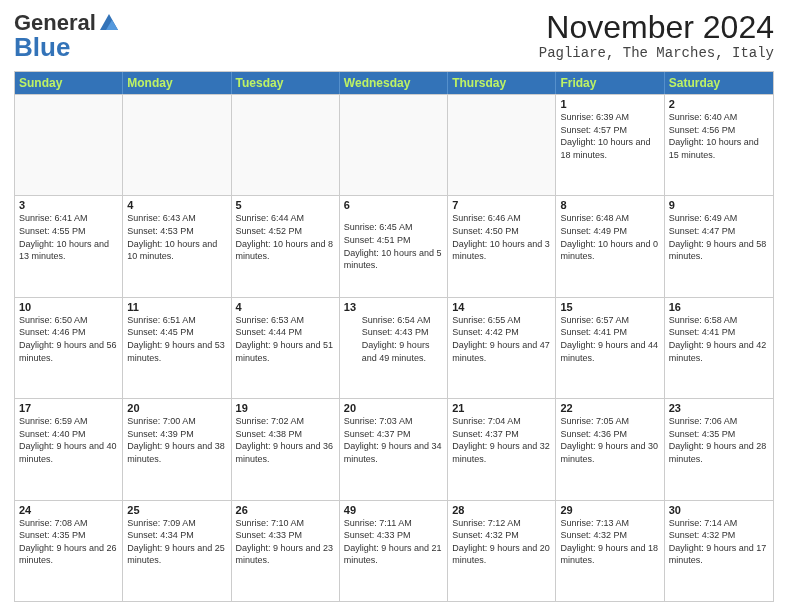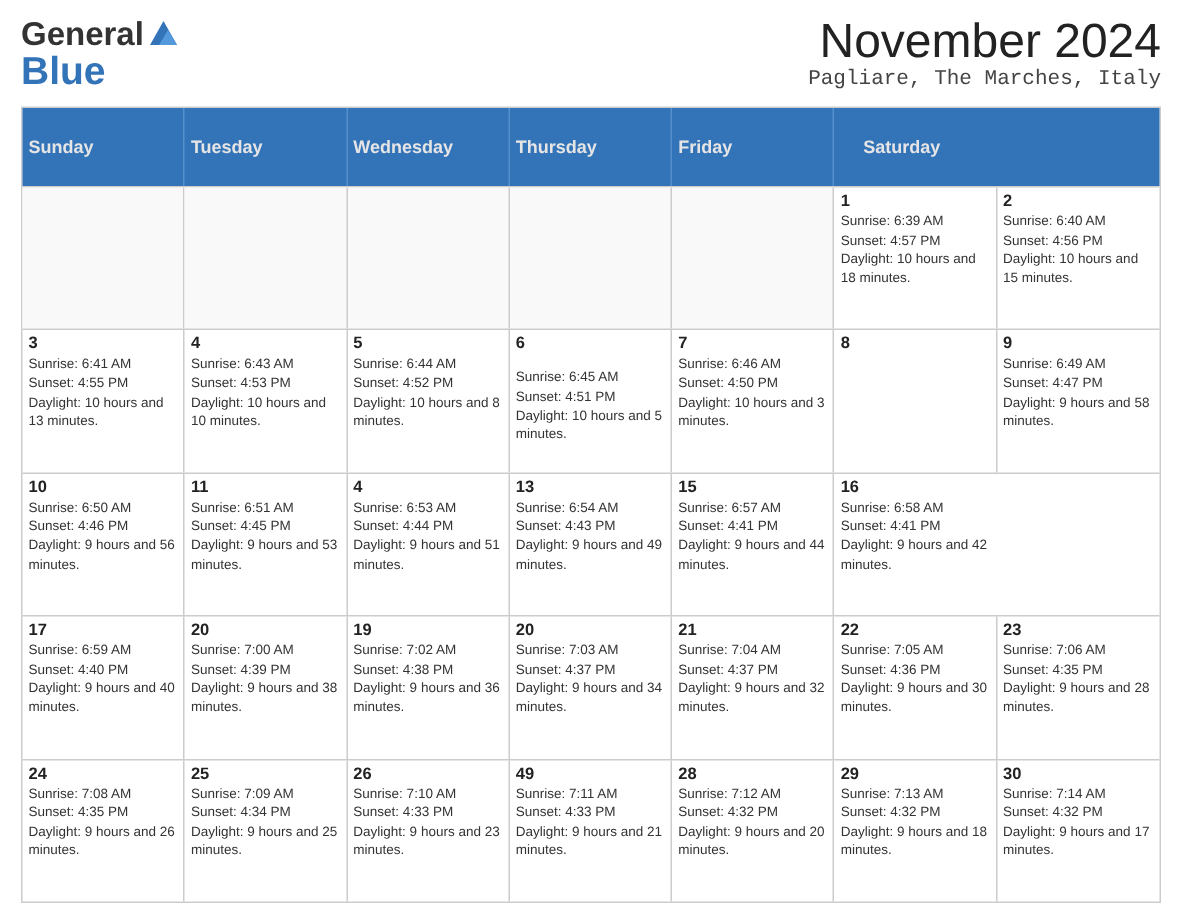--- a/index.html
+++ b/index.html
@@ -47,28 +47,28 @@
       display: flex;
       flex-direction: column;
       border: 1px solid #ccc;
     }
     .cal-header-row {
       display: grid;
       grid-template-columns: repeat(7, 1fr);
       background: #3373b8;
     }
     .cal-header-cell {
-      color: #e5e5e5;
+      color: #bef264;
       font-size: 12px;
       font-weight: bold;
-      padding: 19px 4px;
+      padding: 4px 4px;
       text-align: left;
       border-right: 1px solid #5590cc;
     }
-    .cal-header-cell:last-child { border-right: none; margin-left: 15px; }
+    .cal-header-cell:last-child { border-right: none; }
     .cal-body {
       display: flex;
       flex-direction: column;
       flex: 1;
     }
     .cal-row {
       display: grid;
       grid-template-columns: repeat(7, 1fr);
       flex: 1;
       border-top: 1px solid #ccc;
@@ -112,20 +112,21 @@
       <span style="font-size:26px;font-weight:bold;color:#3373b8;margin-top:-4px;">Blue</span>
     </div>
     <div class="title-block">
       <div class="month-title">November 2024</div>
       <div class="subtitle">Pagliare, The Marches, Italy</div>
     </div>
   </div>
   <div class="calendar">
     <div class="cal-header-row">
     <div class="cal-header-cell">Sunday</div>
+        <div class="cal-header-cell">Monday</div>
         <div class="cal-header-cell">Tuesday</div>
         <div class="cal-header-cell">Wednesday</div>
         <div class="cal-header-cell">Thursday</div>
         <div class="cal-header-cell">Friday</div>
         <div class="cal-header-cell">Saturday</div>
       </div>
     <div class="cal-body">
     <div class="cal-row">
           <div class="cal-cell empty"></div>
           <div class="cal-cell empty"></div>
@@ -171,20 +172,23 @@
 Daylight: 10 hours and 5 minutes.</div>
           </div>
           <div class="cal-cell">
             <span class="day-num">7</span>
             <div class="day-info" style="white-space: pre-line;">Sunrise: 6:46 AM
 Sunset: 4:50 PM
 Daylight: 10 hours and 3 minutes.</div>
           </div>
           <div class="cal-cell">
             <span class="day-num">8</span>
+            <div class="day-info" style="white-space: pre-line;">Sunrise: 6:48 AM
+Sunset: 4:49 PM
+Daylight: 10 hours and 0 minutes.</div>
           </div>
           <div class="cal-cell">
             <span class="day-num">9</span>
             <div class="day-info" style="white-space: pre-line;">Sunrise: 6:49 AM
 Sunset: 4:47 PM
 Daylight: 9 hours and 58 minutes.</div>
           </div>
         </div>
         <div class="cal-row">
           <div class="cal-cell">
@@ -200,23 +204,29 @@
 Daylight: 9 hours and 53 minutes.</div>
           </div>
           <div class="cal-cell">
             <span class="day-num">4</span>
             <div class="day-info" style="white-space: pre-line;">Sunrise: 6:53 AM
 Sunset: 4:44 PM
 Daylight: 9 hours and 51 minutes.</div>
           </div>
           <div class="cal-cell">
             <span class="day-num">13</span>
-            <div class="day-info" style="white-space: pre-line;">Sunrise: 6:54 AM
+            <div class="day-info" style="white-space: pre-line; margin-left: 18px;">Sunrise: 6:54 AM
 Sunset: 4:43 PM
 Daylight: 9 hours and 49 minutes.</div>
+          </div>
+          <div class="cal-cell">
+            <span class="day-num">14</span>
+            <div class="day-info" style="white-space: pre-line;">Sunrise: 6:55 AM
+Sunset: 4:42 PM
+Daylight: 9 hours and 47 minutes.</div>
           </div>
           <div class="cal-cell">
             <span class="day-num">15</span>
             <div class="day-info" style="white-space: pre-line;">Sunrise: 6:57 AM
 Sunset: 4:41 PM
 Daylight: 9 hours and 44 minutes.</div>
           </div>
           <div class="cal-cell">
             <span class="day-num">16</span>
             <div class="day-info" style="white-space: pre-line;">Sunrise: 6:58 AM

